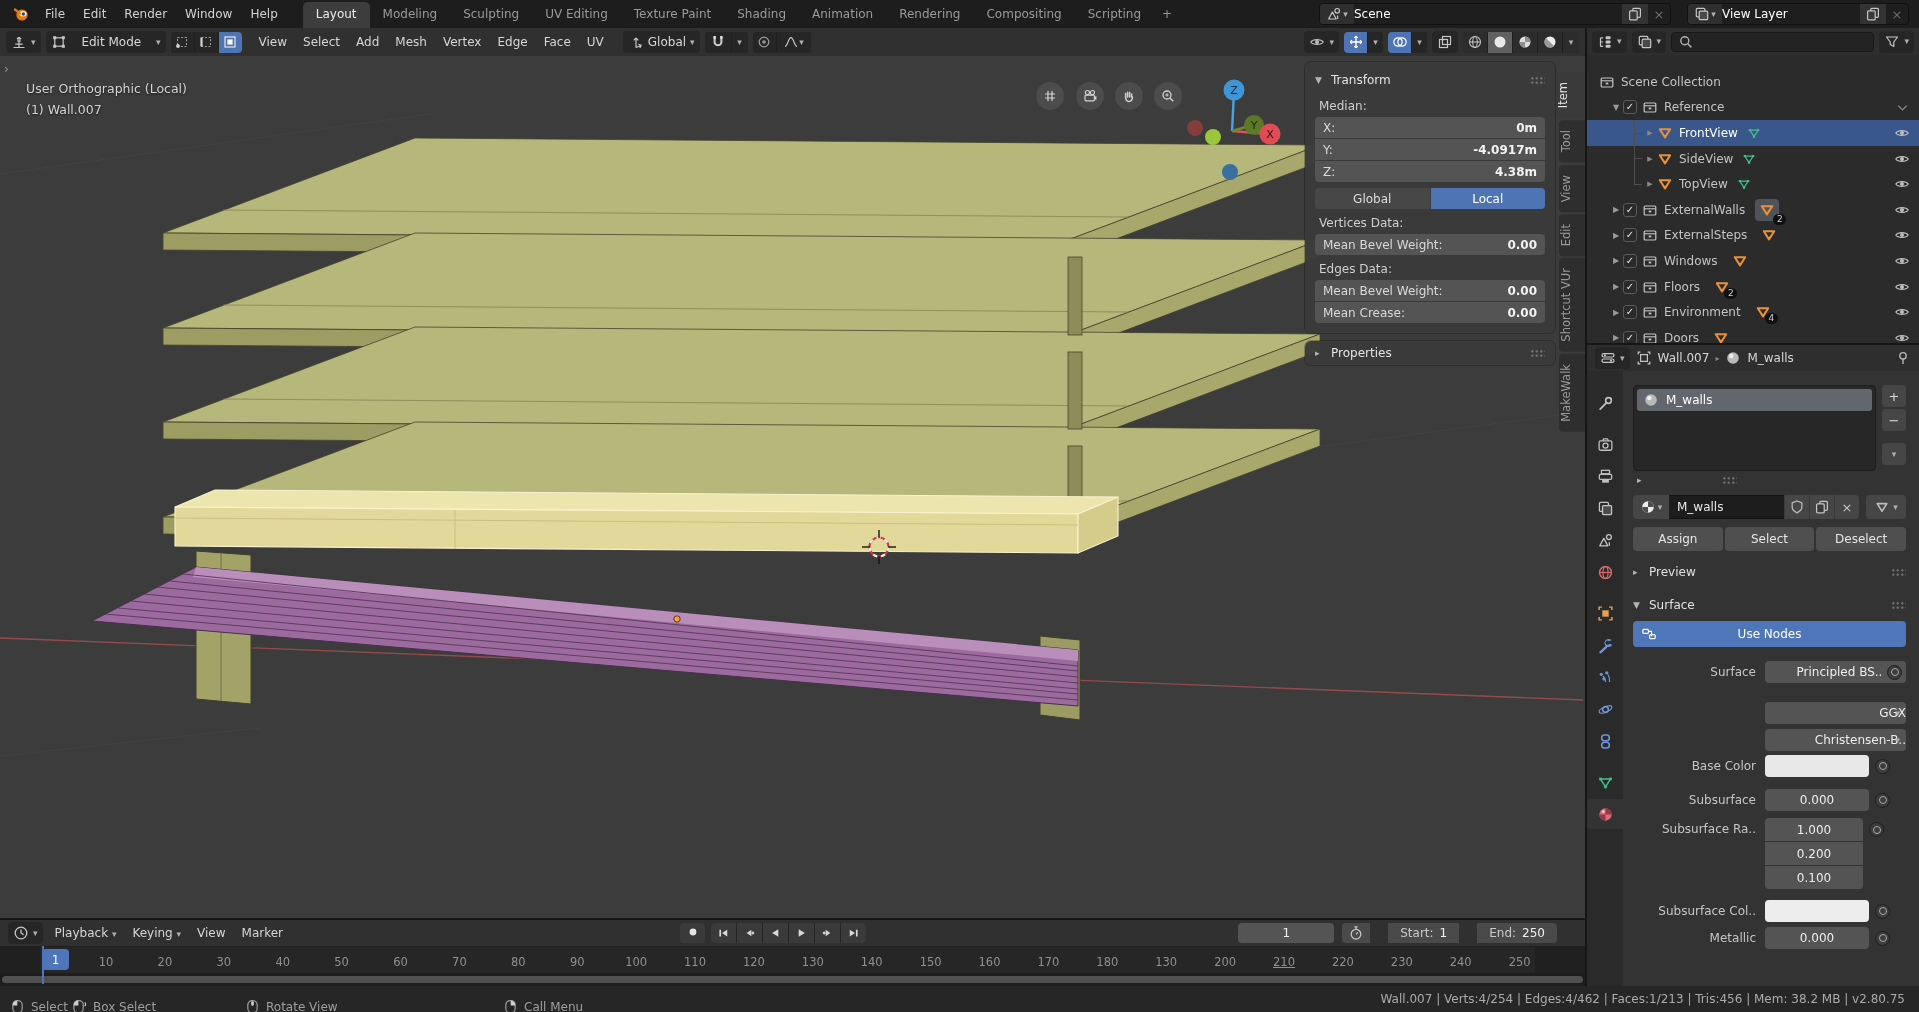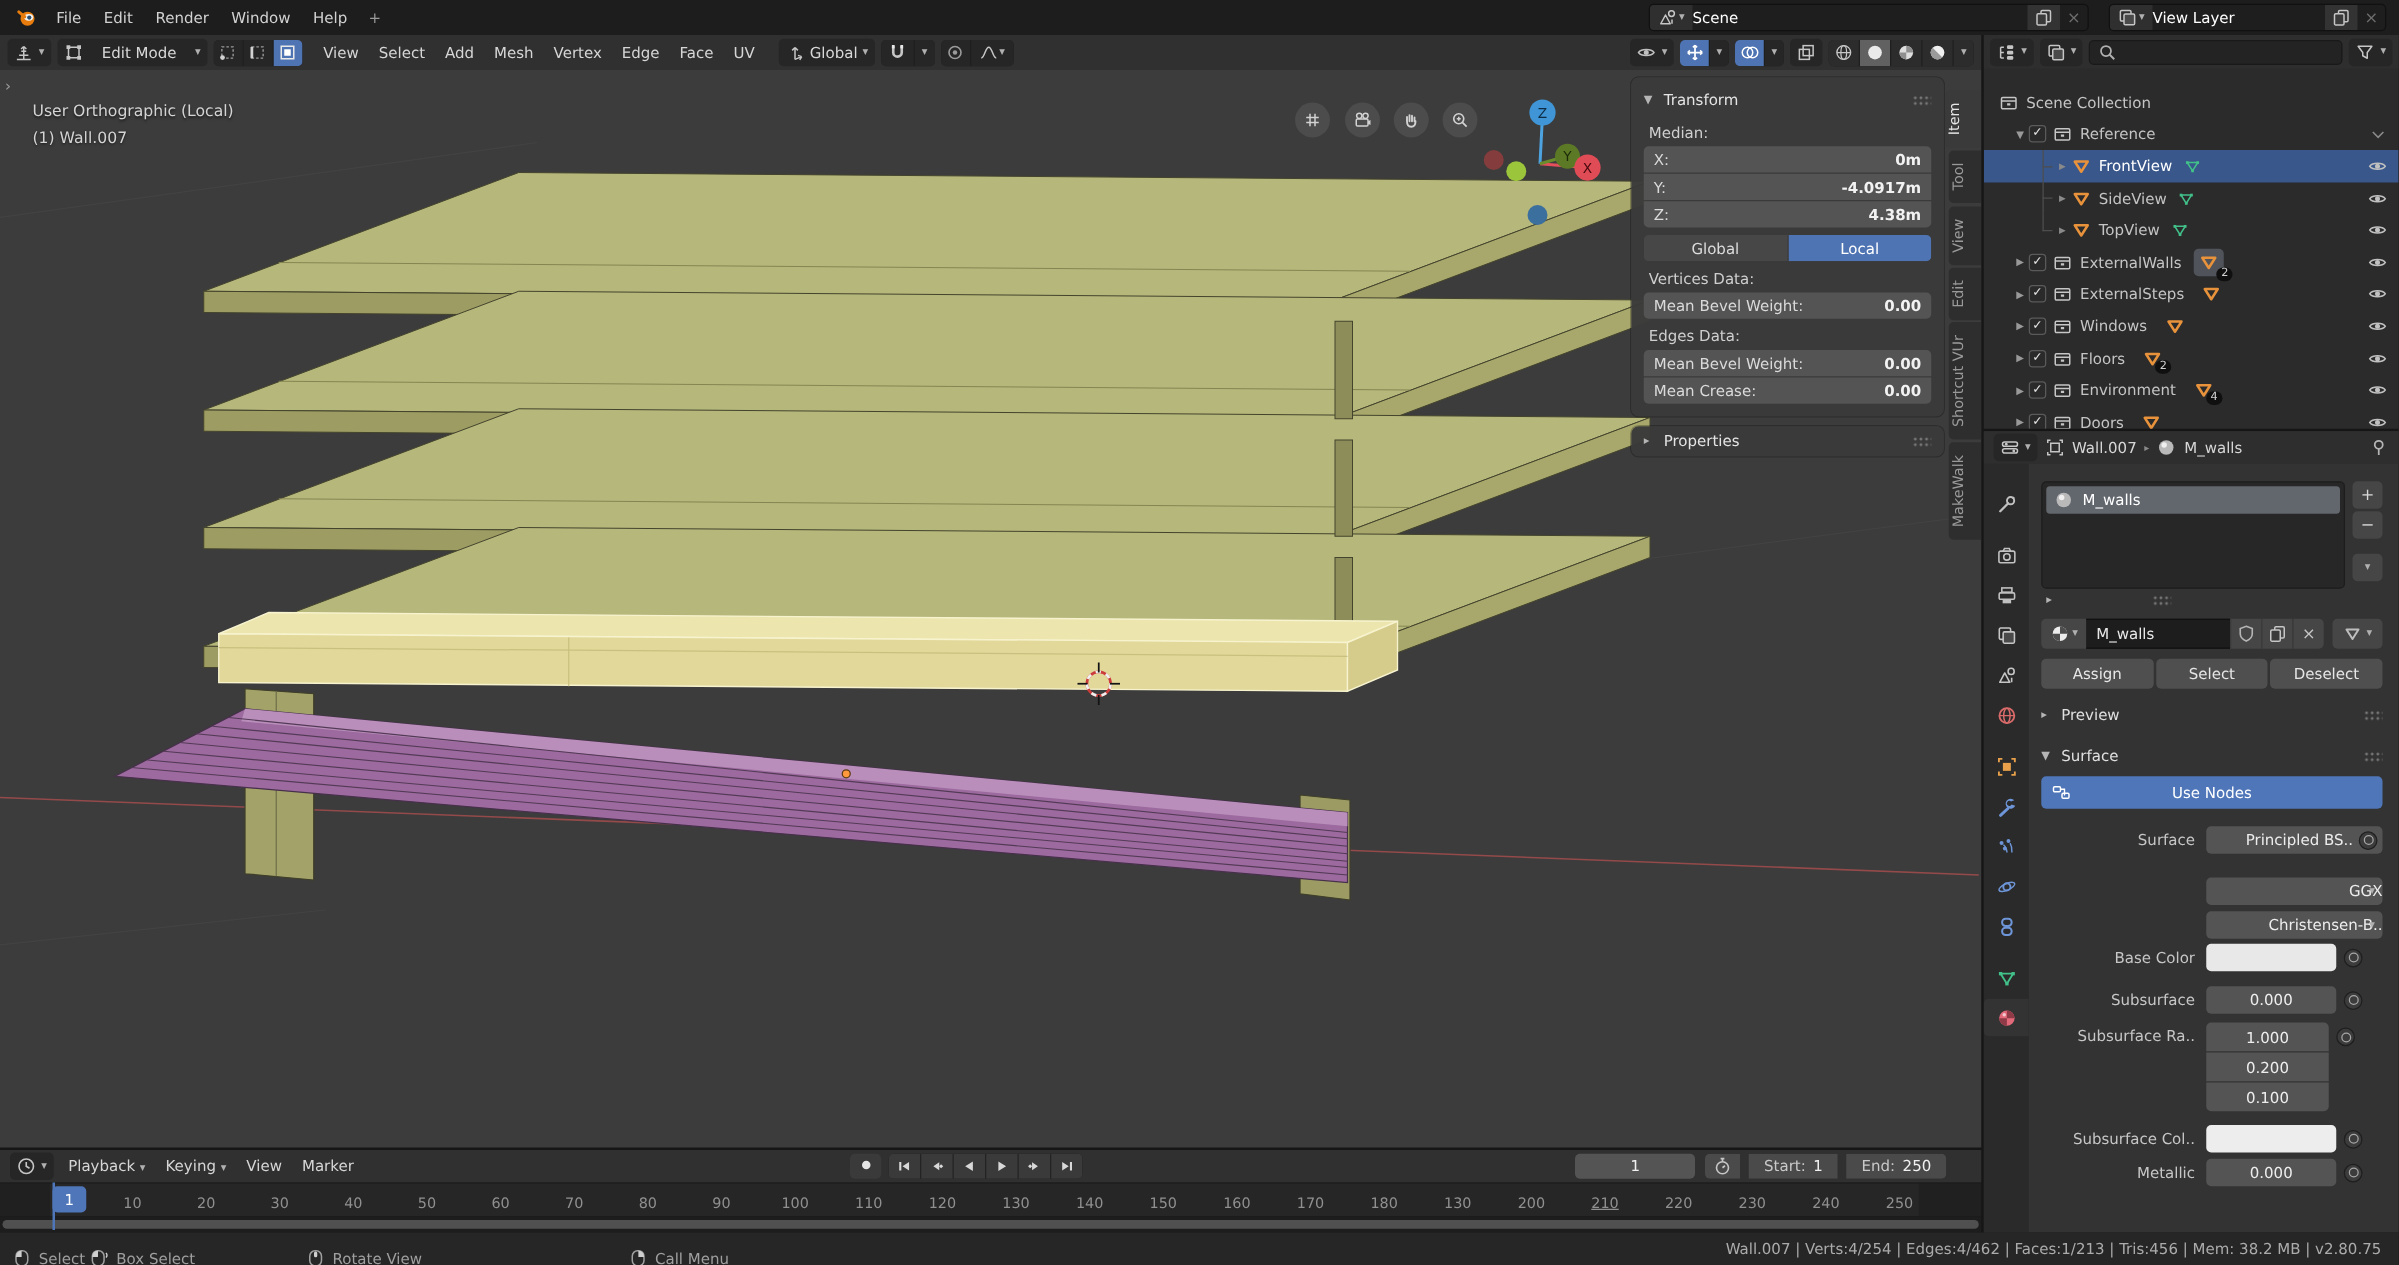--- a/index.html
+++ b/index.html
@@ -66,21 +66,21 @@
   
   .timeline{height:66px;flex:none;display:flex;flex-direction:column;position:relative}
   .tl-header{height:26px;background:#303030;display:flex;align-items:center;gap:4px;padding:0 8px;flex:none;position:relative}
   .tl-menu{padding:0 8px;color:#d6d6d6}
   .tl-center{position:absolute;left:680px;display:flex;gap:6px;align-items:center}
   .tbtn{width:25px;height:20px;background:#3a3a3a;border-radius:4px;display:flex;align-items:center;justify-content:center}
   .tgroup{display:flex;gap:1px;background:#232323;border-radius:4px;overflow:hidden}
   .tgroup .tbtn{border-radius:0}
   .tl-right{position:absolute;right:28px;display:flex;align-items:center;gap:8px}
   .framefield{width:96px;height:20px;background:#545454;border-radius:4px;display:flex;align-items:center;justify-content:center;color:#f0f0f0}
-  .rangegrp{display:flex;gap:7px;border-radius:4px;overflow:hidden}
+  .rangegrp{display:flex;gap:18px;border-radius:4px;overflow:hidden}
   .rangegrp>div{height:20px;background:#4a4a4a;display:flex;align-items:center;justify-content:center;gap:6px;color:#c9c9c9}
   .rangegrp .sw{width:28px}
   .rangegrp .rf{padding:0 12px}
   .rangegrp .rf b{font-weight:normal;color:#f0f0f0}
   .tl-ruler{height:27px;background:#262626;position:relative;flex:none;border-top:1px solid #1e1e1e}
   .tick{position:absolute;bottom:4px;transform:translateX(-50%);color:#909090;font-size:11.5px}
   .range-shade{position:absolute;top:0;bottom:0;background:rgba(0,0,0,.14)}
   .curframe{position:absolute;left:42px;top:2px;width:27px;height:21px;background:#4f76b8;border-radius:4px;color:#fff;display:flex;align-items:center;justify-content:center;z-index:2}
   .playhead{position:absolute;left:42px;top:26px;width:2px;height:38px;background:#4f76b8;z-index:1}
   .tl-bottom{flex:1;background:#1d1d1d;position:relative}
@@ -172,20 +172,32 @@
           <i class="ici">
             <svg class="ic" width="16" height="16" viewBox="0 0 16 16">
               <circle cx="9" cy="9" r="5.6" fill="#e87d0d"></circle>
               <ellipse cx="10" cy="7.8" rx="3.6" ry="2.7" fill="#f2f2f2"></ellipse>
               <circle cx="10.4" cy="8" r="1.7" fill="#2b4f6e"></circle>
               <path d="M2,3.5L6.8,7.4" stroke="#e87d0d" stroke-width="2.4" stroke-linecap="round"></path>
             </svg>
           </i>
         </span>
       <span id="tb-menus"><span class="tb-menu">File</span><span class="tb-menu">Edit</span><span class="tb-menu">Render</span><span class="tb-menu">Window</span><span class="tb-menu">Help</span></span>
+      <span class="ws-tabs" id="ws-tabs">
+          <span class="ws-tab active">Layout</span>
+          <span class="ws-tab">Modeling</span>
+          <span class="ws-tab">Sculpting</span>
+          <span class="ws-tab">UV Editing</span>
+          <span class="ws-tab">Texture Paint</span>
+          <span class="ws-tab">Shading</span>
+          <span class="ws-tab">Animation</span>
+          <span class="ws-tab">Rendering</span>
+          <span class="ws-tab">Compositing</span>
+          <span class="ws-tab">Scripting</span>
+        </span>
       <span class="ws-add">+</span>
       <span style="flex:1"></span>
       <div class="idblock" style="width:352px">
         <span class="ib-icon">
             <i class="ici">
               <svg class="ic" width="16" height="16" viewBox="0 0 16 16">
                 <circle cx="11.2" cy="4.8" r="2.3" fill="none" stroke="#c6c6c6" stroke-width="1.2"></circle>
                 <path d="M2.6,13L6.4,6L10.2,13Z" fill="none" stroke="#c6c6c6" stroke-width="1.2" stroke-linejoin="round"></path>
                 <path d="M11.6,9.6v3.4" stroke="#c6c6c6" stroke-width="1.2"></path>
               </svg>

